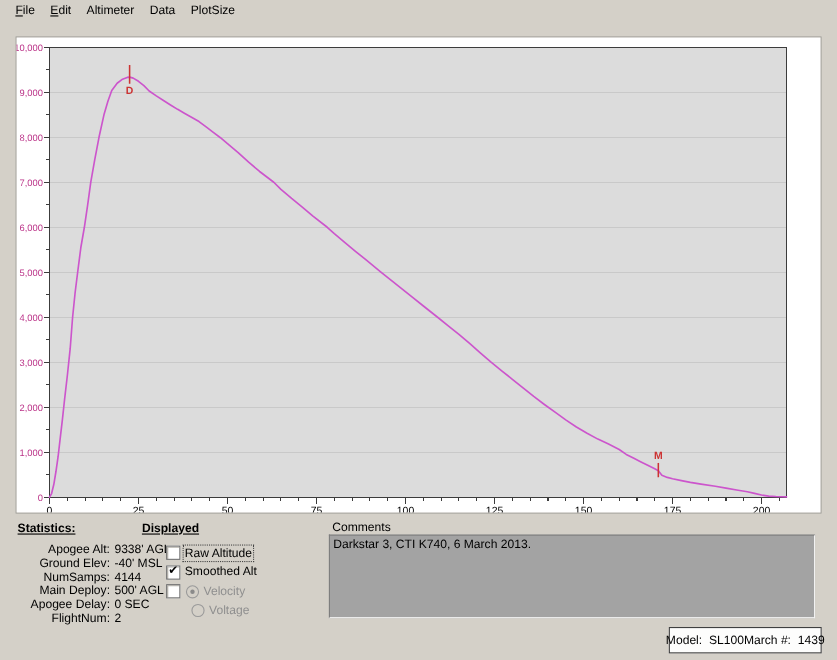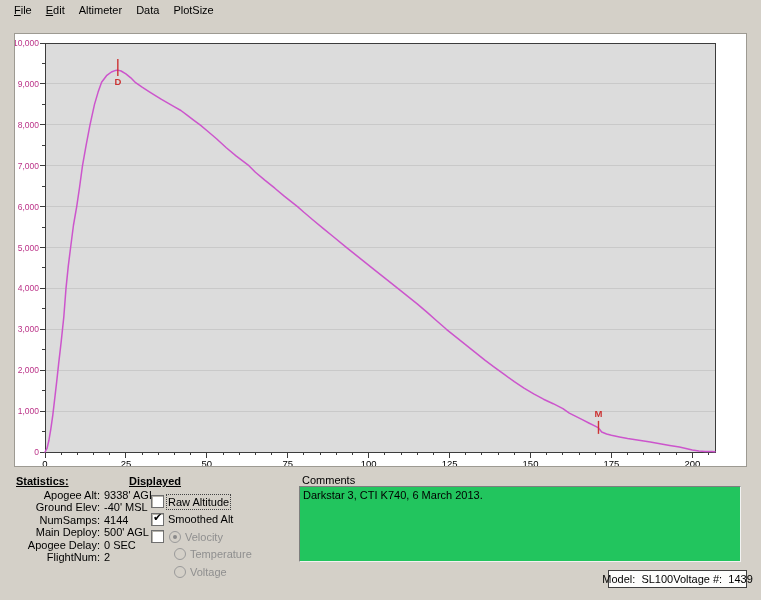--- a/index.html
+++ b/index.html
@@ -10,45 +10,45 @@
   .menubar{position:absolute;top:0;left:0;width:654px;height:20px;display:flex;align-items:flex-start;padding:3px 0 0 7px;box-sizing:border-box;}
   .menu-item{padding:1px 7px 2px 7px;cursor:default;}
   .menu-item u{text-decoration:underline;}
 
   
   .chart-panel{position:absolute;left:14px;top:33px;width:733px;height:434px;background:#ffffff;border:1px solid #9d9a92;box-sizing:border-box;}
   .chart-panel svg{display:block;}
 
   
   .stats{position:absolute;left:16px;top:475px;width:125px;}
-  .section-title{font-weight:bold;text-decoration:underline;margin-bottom:2px;}
+  .section-title{font-weight:bold;text-decoration:underline;margin-bottom:7px;}
   .stats-grid{display:grid;grid-template-columns:84px auto;column-gap:4px;row-gap:0;margin-top:0;}
   .stat-label{text-align:right;line-height:12.4px;white-space:nowrap;}
   .stat-value{text-align:left;line-height:12.4px;white-space:nowrap;}
 
   
   .displayed{position:absolute;left:129px;top:475px;width:150px;}
   .disp-rows{margin-top:6px;margin-left:22px;}
   .disp-row{display:flex;align-items:center;height:17.5px;}
   .checkbox{width:13px;height:13px;box-sizing:border-box;background:#fff;border:1px solid #707070;box-shadow:inset 1px 1px 0 #b5b2aa;position:relative;flex:0 0 13px;}
   .checkbox .check{position:absolute;top:-3px;left:1px;font-size:11px;color:#000;}
   .radio{width:12px;height:12px;box-sizing:border-box;border-radius:50%;background:#fff;border:1px solid #808080;position:relative;flex:0 0 12px;margin-left:5px;}
   .radio.disabled{background:#d4d0c8;border-color:#9a9a9a;}
   .radio .dot{position:absolute;left:3px;top:3px;width:4px;height:4px;border-radius:50%;background:#8a8a8a;}
   .radio-indent{width:18px;flex:0 0 18px;}
   .disp-label{margin-left:4px;white-space:nowrap;}
   .disp-label.disabled-text{color:#8f8f8f;text-align:center;}
   .disp-label.focus-label{outline:1px dotted #444;outline-offset:1px;}
 
   
   .comments-label{position:absolute;left:302px;top:474px;}
-  .comments-area{position:absolute;left:299px;top:486px;width:442px;height:76px;box-sizing:border-box;background:#22c55e;border:1px solid #7e7e7e;border-bottom-color:#f2f2f2;border-right-color:#f2f2f2;font-family:"Liberation Sans",sans-serif;font-size:11px;padding:2px 3px;resize:none;overflow:hidden;}
-
-  
-  .device-box{position:absolute;left:608px;top:570px;width:139px;height:18px;box-sizing:border-box;background:#fdfdfc;border:1px solid #404040;display:flex;align-items:center;justify-content:center;white-space:nowrap;}
+  .comments-area{position:absolute;left:299px;top:486px;width:442px;height:76px;box-sizing:border-box;background:#a3a3a3;border:1px solid #7e7e7e;border-bottom-color:#f2f2f2;border-right-color:#f2f2f2;font-family:"Liberation Sans",sans-serif;font-size:11px;padding:2px 3px;resize:none;overflow:hidden;}
+
+  
+  .device-box{position:absolute;left:608px;top:570px;width:139px;height:24px;box-sizing:border-box;background:#fdfdfc;border:1px solid #404040;display:flex;align-items:center;justify-content:center;white-space:nowrap;}
   .device-box span{white-space:nowrap;}
 </style>
 </head>
 <body>
 
 <div id="app">
 
   <div class="menubar" id="menubar">
       <div class="menu-item"><u>F</u>ile</div>
       <div class="menu-item"><u>E</u>dit</div>
@@ -195,31 +195,26 @@
         <div class="disp-row">
           <span class="checkbox"></span>
           <span class="radio disabled">
             <span class="dot"></span>
           </span>
           <span class="disp-label disabled-text">Velocity</span>
         </div>
         <div class="disp-row">
           <span class="radio-indent"></span>
           <span class="radio disabled"></span>
-          <span class="disp-label disabled-text">Temperature</span>
-        </div>
-        <div class="disp-row">
-          <span class="radio-indent"></span>
-          <span class="radio disabled"></span>
           <span class="disp-label disabled-text">Voltage</span>
         </div>
       </div>
   </div>
 
   <div class="comments-label">Comments</div>
   <textarea class="comments-area" id="comments-text" spellcheck="false" style="">Darkstar 3, CTI K740, 6 March 2013.</textarea>
 
   <div class="device-box">
     <span><span>Model:</span>&nbsp;&nbsp;<span>SL100</span></span>
-    <span><span>Voltage #:</span>&nbsp;&nbsp;<span>1439</span></span>
+    <span><span>March #:</span>&nbsp;&nbsp;<span>1439</span></span>
   </div>
 
 </div>
 
 </body></html>

